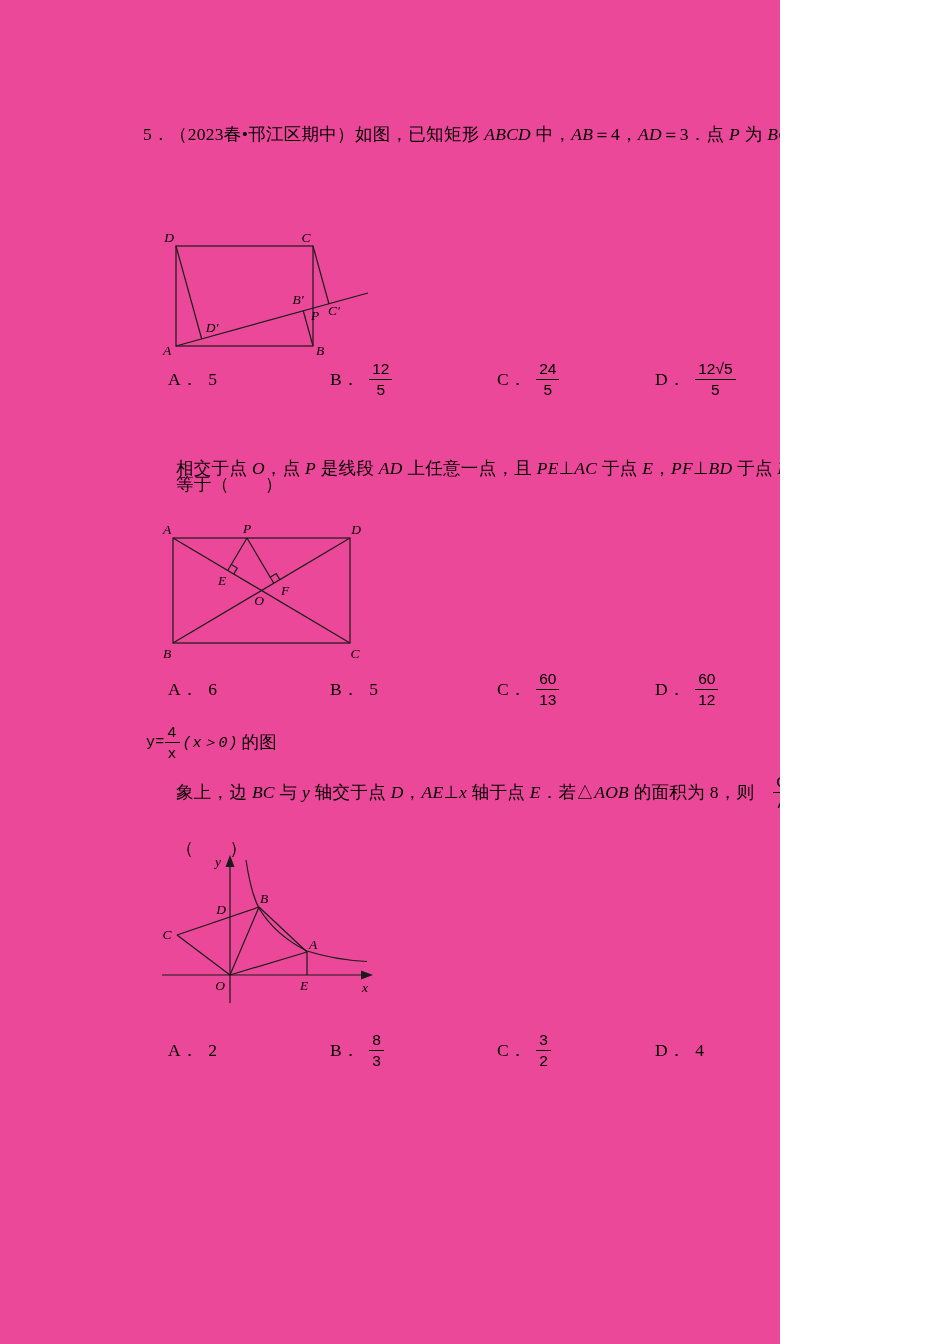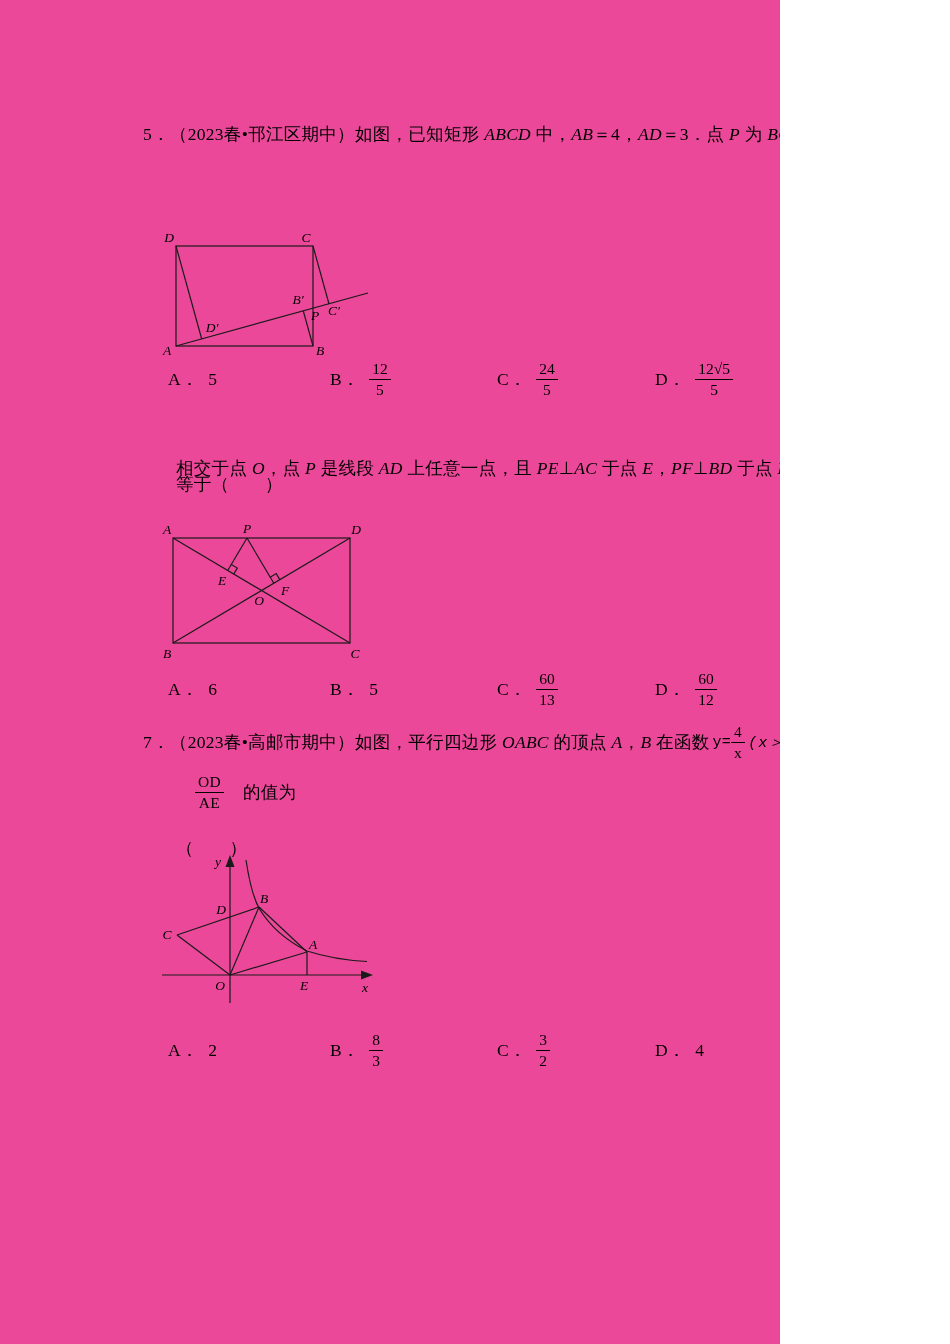--- a/index.html
+++ b/index.html
@@ -8,21 +8,21 @@
   .page { position:relative; width:780px; height:1344px; background:#ec4899; overflow:hidden; }
 
   .tline { position:absolute; font-size:17.5px; line-height:24px; white-space:nowrap; letter-spacing:.3px; }
   .tline i, .fline i { font-style:italic; }
 
   .fline { position:absolute; display:flex; align-items:center; height:46px; font-size:17.5px; white-space:nowrap; letter-spacing:.3px; }
 
   .formula { display:inline-flex; align-items:center; font-family:"Liberation Mono", monospace; font-size:15px; margin:0 3px; }
   .formula .cond { margin-left:3px; letter-spacing:1px;font-style:italic; }
 
-  .frac { display:inline-flex; flex-direction:column; align-items:center; font-family:Liberation Serif, serif; font-size:15.5px; line-height:1.15; vertical-align:middle; }
+  .frac { display:inline-flex; flex-direction:column; align-items:center; font-family:Liberation Sans, sans-serif; font-size:15.5px; line-height:1.15; vertical-align:middle; }
   .frac .num { border-bottom:1.4px solid #000; padding:0 3px 1px 3px; }
   .frac .den { padding-top:1px; }
 
   .optrow { position:absolute; display:flex; align-items:center; height:54px; }
   .opt { display:flex; align-items:center; font-size:17.5px; }
   .opt:nth-child(1) { width:162px; }
   .opt:nth-child(2) { width:167px; }
   .opt:nth-child(3) { width:158px; }
   .optlab { margin-right:10px; }
 
@@ -122,33 +122,33 @@
       <div class="opt">
         <span class="optlab">D．</span>
         <span class="frac">
           <span class="num">60</span>
           <span class="den">12</span>
         </span>
       </div>
     </div>
 
   <div class="fline" style="top:719px;left:143px">
-    <span>7．（2023春•高邮市期中）如图，平行四边形 <i>OABC</i> 的顶点 <i>A</i>，<i>B</i> 在函数</span>
     <span class="formula">
       <span>y=</span>
       <span class="frac">
         <span class="num">4</span>
         <span class="den">x</span>
       </span>
       <span class="cond">(x＞0)</span>
     </span>
     <span>的图</span>
   </div>
 
   <div class="fline" style="top:769px;left:176px">
+    <span>象上，边 <i>BC</i> 与 <i>y</i> 轴交于点 <i>D</i>，<i>AE</i>⊥<i>x</i> 轴于点 <i>E</i>．若△<i>AOB</i> 的面积为 8，则</span>
     <span class="frac" style="margin:0 19px">
       <span class="num">OD</span>
       <span class="den">AE</span>
     </span>
     <span>的值为</span>
   </div>
 
   <div class="tline" style="top:836px;left:176px">（　　）</div>
 
   <svg class="fig" style="top:850px;left:152px" width="235" height="165" viewBox="0 0 235 165">

